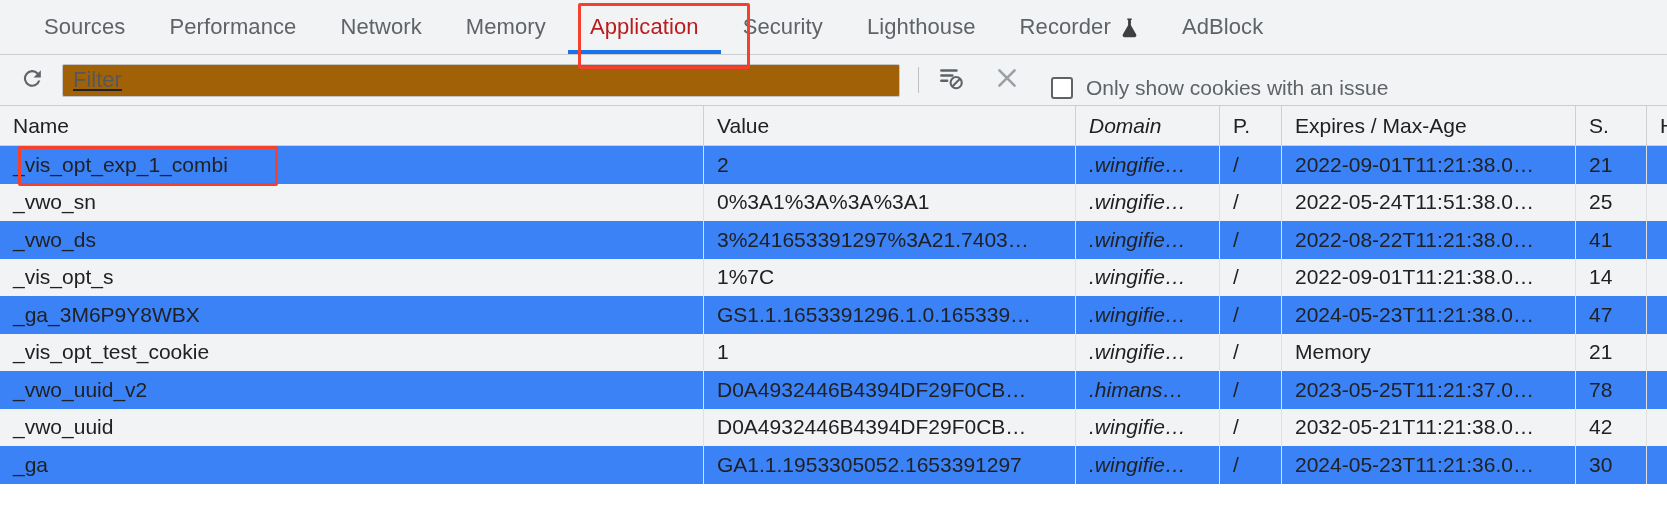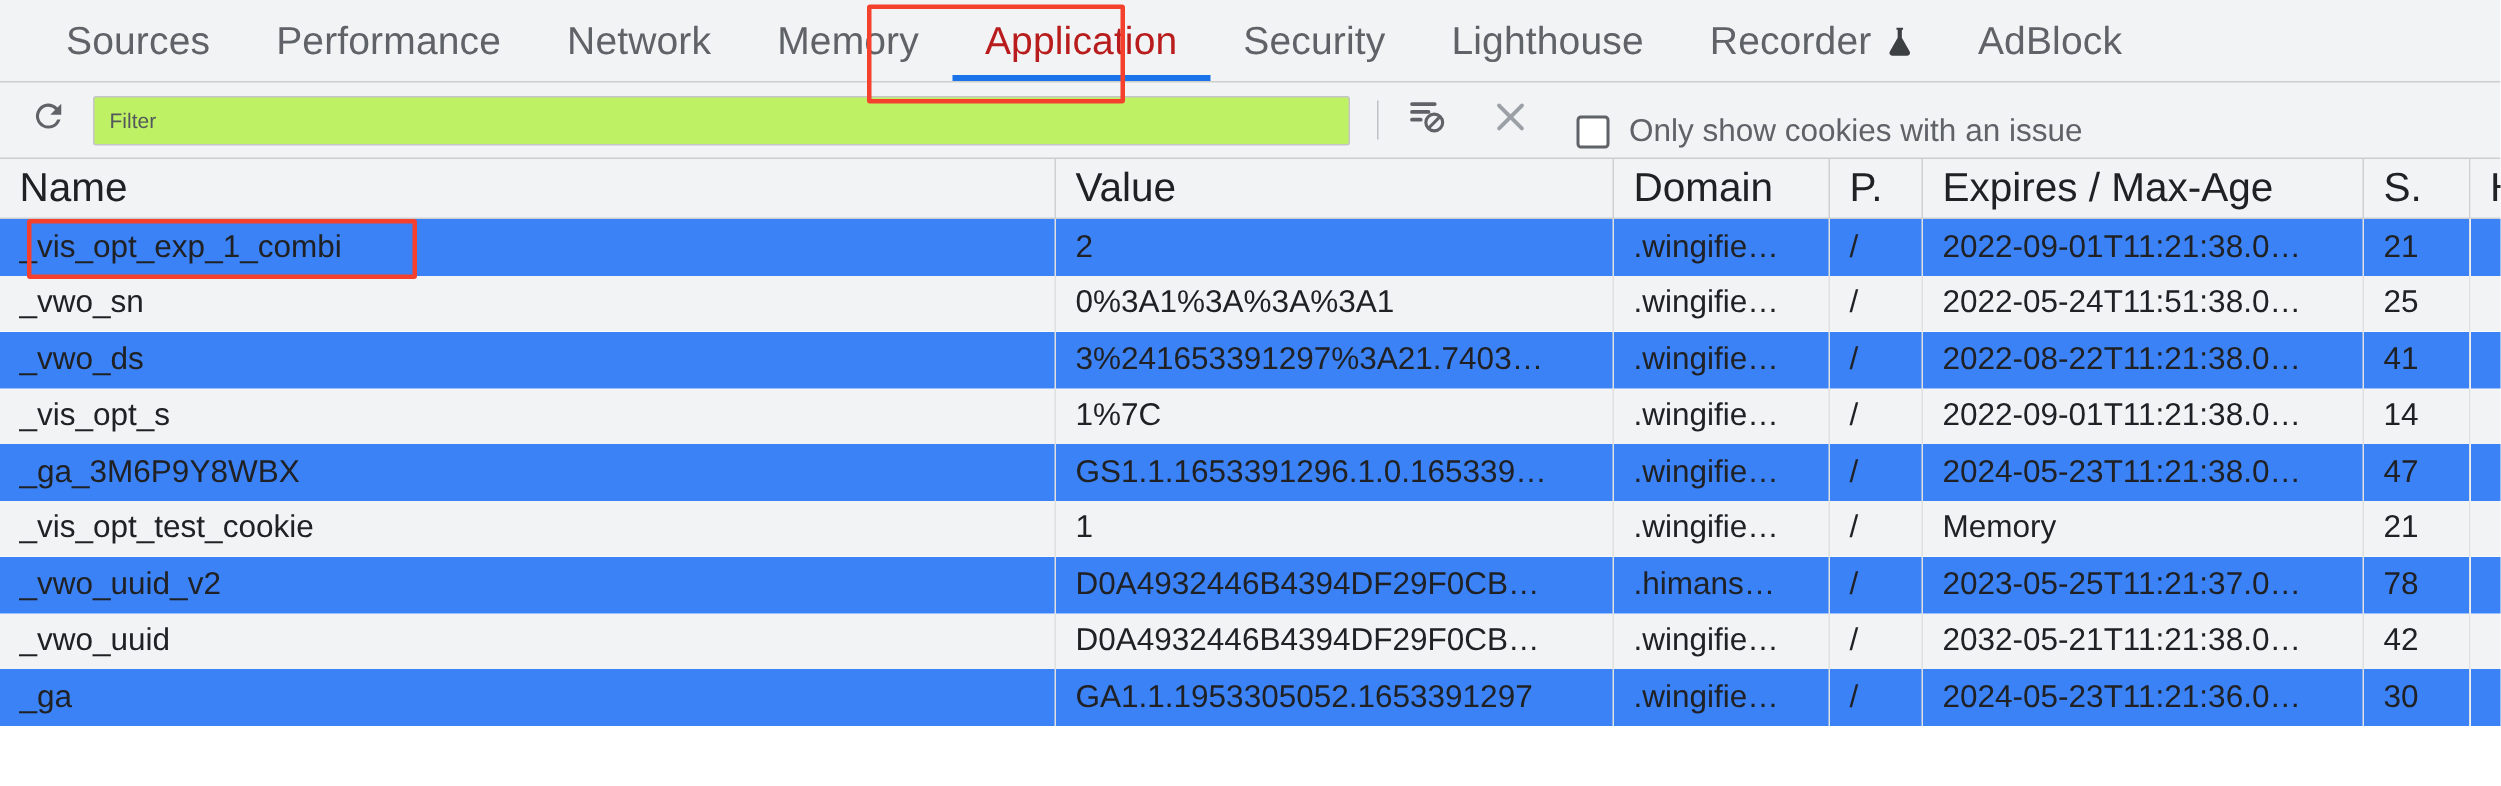--- a/index.html
+++ b/index.html
@@ -24,21 +24,21 @@
     display: flex;
     align-items: stretch;
     padding-left: 22px;
     box-sizing: border-box;
   }
   .tab {
     display: flex;
     align-items: center;
     justify-content: center;
     padding: 0 22px;
-    font-size: 26px;
+    font-size: 22px;
     color: #5f6368;
     white-space: nowrap;
     position: relative;
     cursor: default;
     letter-spacing: 0.1px;
   }
   .tab.active {
     color: #b91c1c;
     background: #f1f3f4;
   }
@@ -94,29 +94,30 @@
     align-items: center;
     justify-content: center;
     flex: 0 0 auto;
     cursor: default;
   }
   .filter-input {
     flex: 0 0 auto;
     width: 838px;
     height: 33px;
     margin-left: 12px;
-    background: #bef264;
+    background: #a16207;
     border: 1px solid #c5c5c5;
     border-radius: 2px;
-    font-size: 14px;
+    font-size: 22px;
     color: #202124;
     font-family: "Liberation Sans", sans-serif;
     padding: 0 10px;
     box-sizing: border-box;
     outline: none;
+    text-decoration: underline;
   }
   .filter-input::placeholder { color: #54585c; opacity: 1; }
   .sep {
     width: 1px;
     height: 26px;
     background: #bdc1c6;
     margin: 0 14px 0 18px;
     flex: 0 0 auto;
   }
   .checkbox-wrap {
@@ -152,21 +153,21 @@
     table-layout: fixed;
     width: 1667px;
     font-size: 21px;
     color: #202124;
   }
   table.cookies th {
     background: #f1f3f4;
     font-weight: normal;
     text-align: left;
     color: #202124;
-    font-size: 27px;
+    font-size: 21px;
     height: 39px;
     padding: 0 0 0 13px;
     border-right: 1px solid #d0d0d0;
     border-bottom: 1px solid #cfcfcf;
     white-space: nowrap;
     overflow: hidden;
     cursor: default;
   }
   table.cookies td {
     height: 37.5px;
@@ -175,21 +176,21 @@
     white-space: nowrap;
     overflow: hidden;
     text-overflow: clip;
     cursor: default;
   }
   tr.row-odd td  { background: #3b82f6; }
   tr.row-even td { background: #f1f3f4; }
 
   .c-name    { width: 690px; }
   .c-value   { width: 358px; }
-  .c-domain  { width: 130px; }
+  .c-domain  { width: 130px; font-style: italic; }
   .c-path    { width: 48px; }
   .c-expires { width: 280px; }
   .c-size    { width: 57px; }
   .c-http    { width: 104px; border-right: none !important; }
 </style>
 </head>
 <body>
 
 <div class="tabbar">
   <div class="tab">

